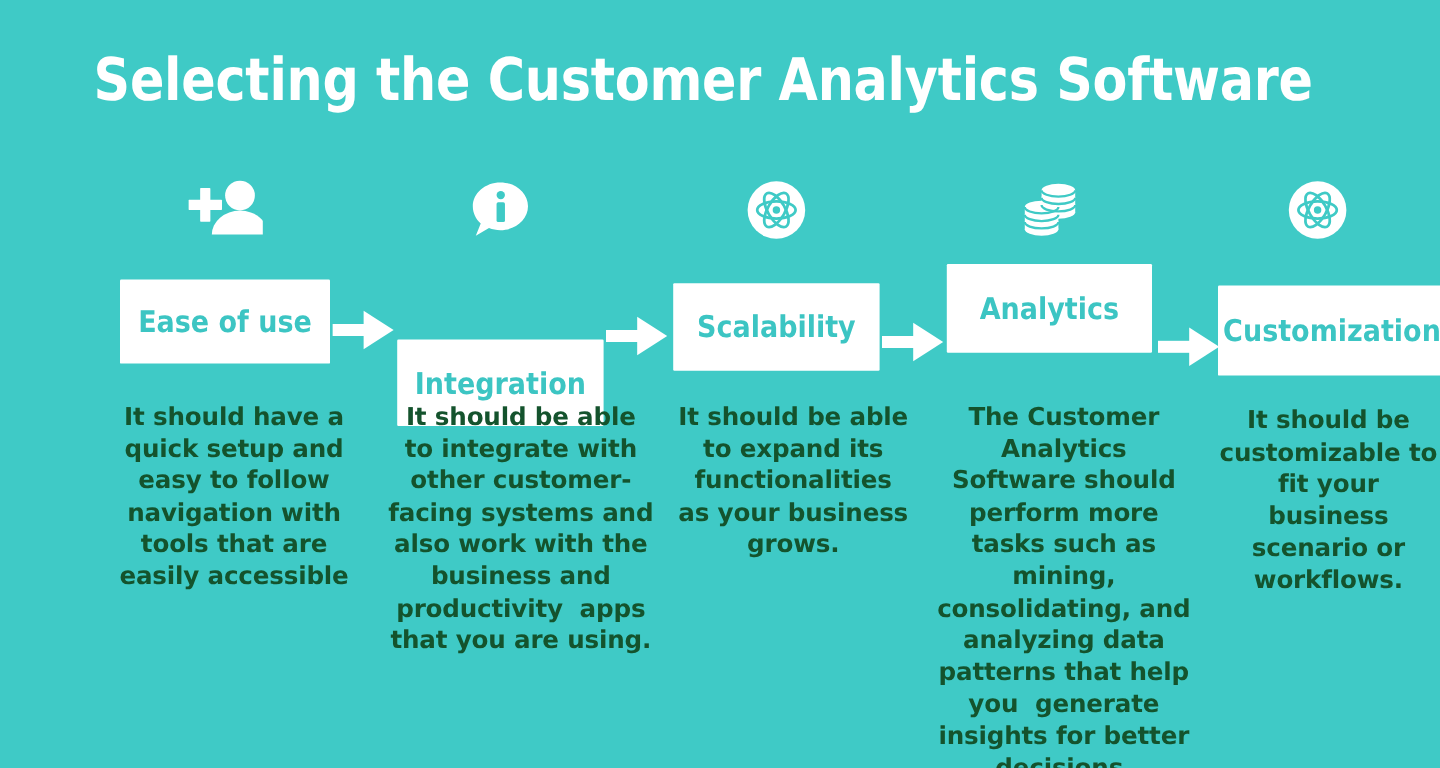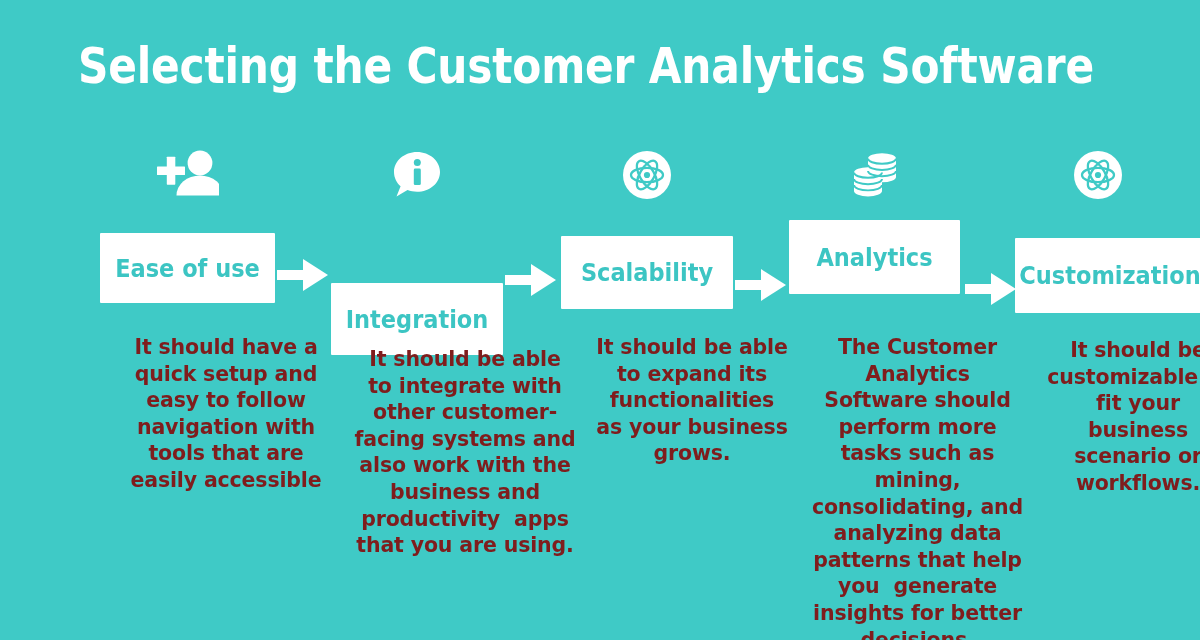--- a/index.html
+++ b/index.html
@@ -81,28 +81,27 @@
   }
 
   .flow-arrow {
     position: absolute;
   }
   .flow-arrow svg { display: block; }
 
   
   .desc {
     position: absolute;
-    color: #7f1d1d;
+    color: #14532d;
     font-family: "DejaVu Sans", "Liberation Sans", sans-serif;
     font-weight: bold;
     font-size: 20.5px;
     line-height: 26.6px;
     letter-spacing: -0.15px;
     white-space: pre-wrap;
-    margin-left: 31px;
   }
 </style>
 </head>
 <body>
 
 <div id="infographic">
 
   <div id="page-title">Selecting the Customer Analytics Software</div>
 
   <div id="flow-row">
@@ -229,21 +228,21 @@
       </div>
       <div class="step-card" style="left:0px; top:98px; width:190px; height:75px;">
         <span class="step-card-label">Customization</span>
       </div>
     </div>
 
   </div>
 
   <div class="desc" style="left:96px; top:334px; width:198px;">It should have a quick setup and easy to follow navigation with tools that are easily accessible</div>
 
-  <div class="desc" style="left:323px; top:346px; width:222px;">It should be able to integrate with other customer-facing systems and also work with the business and productivity  apps that you are using.</div>
+  <div class="desc" style="left:323px; top:334px; width:222px;">It should be able to integrate with other customer-facing systems and also work with the business and productivity  apps that you are using.</div>
 
   <div class="desc" style="left:565px; top:334px; width:192px;">It should be able to expand its functionalities as your business grows.</div>
 
   <div class="desc" style="left:780px; top:334px; width:213px;">The Customer Analytics Software should perform more tasks such as mining, consolidating, and analyzing data patterns that help you  generate insights for better decisions.</div>
 
   <div class="desc" style="left:1012px; top:337px; width:190px;">It should be customizable to fit your business scenario or workflows.</div>
 
 </div>
 
 </body></html>

